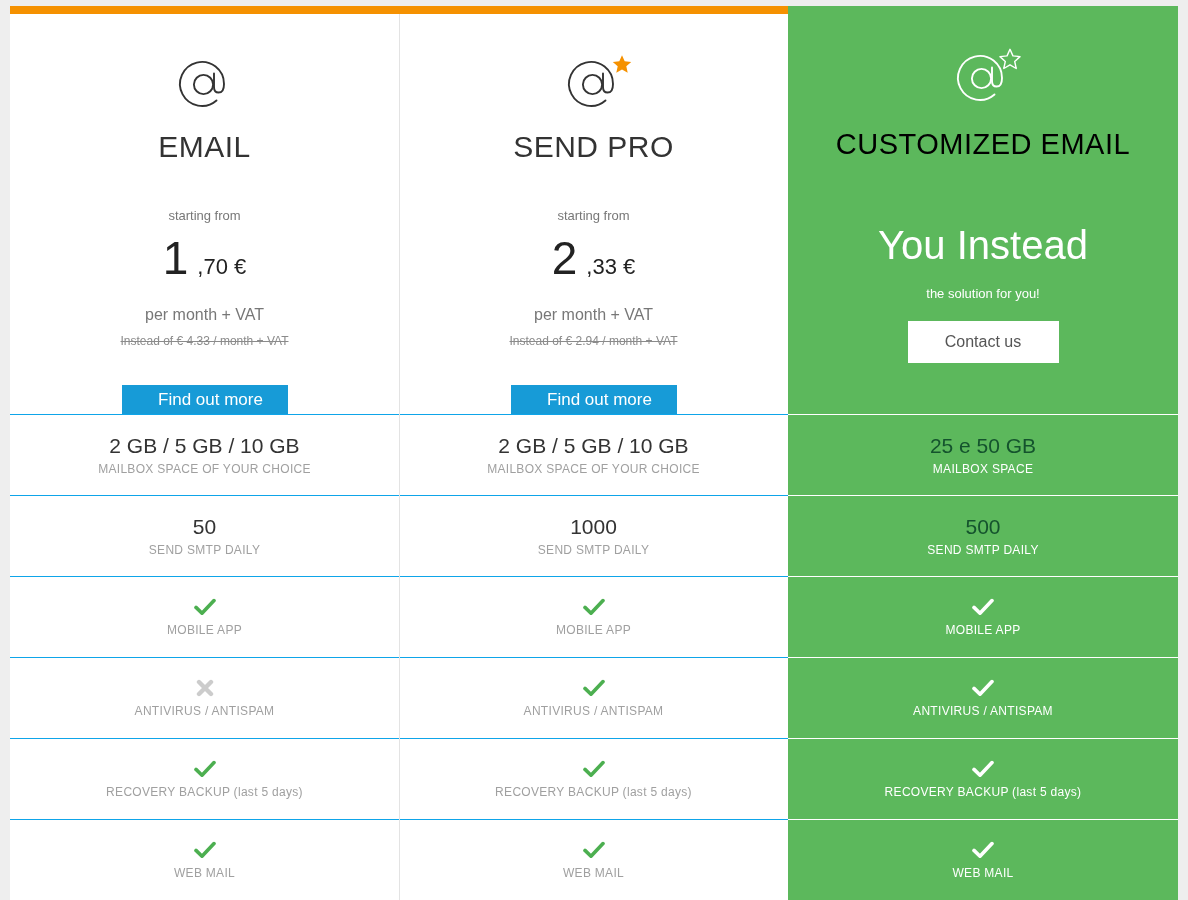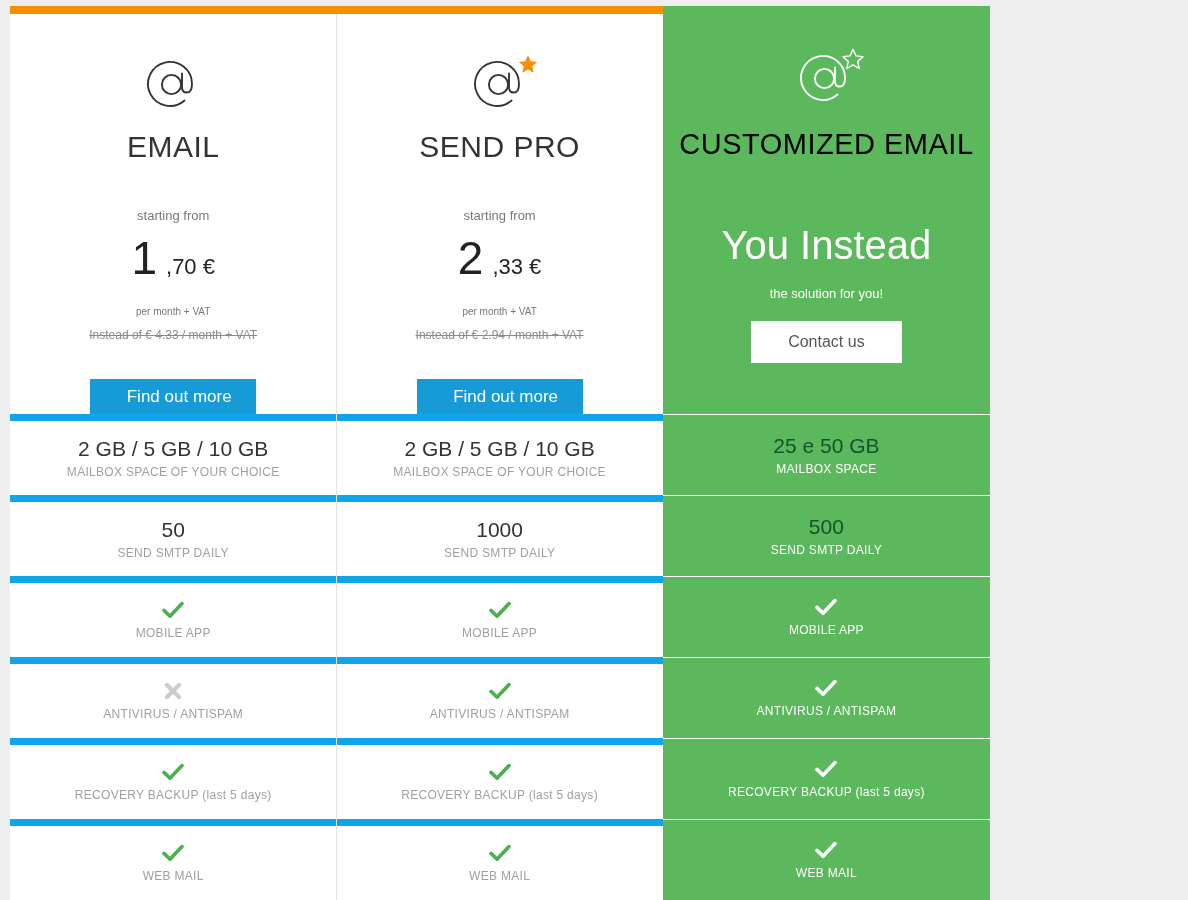--- a/index.html
+++ b/index.html
@@ -10,21 +10,21 @@
     overflow: hidden;
     background: #eeeeee;
     font-family: "Liberation Sans", sans-serif;
     -webkit-font-smoothing: antialiased;
   }
 
   #pricing-table {
     position: absolute;
     left: 10px;
     top: 6px;
-    width: 980px;
+    width: 1168px;
     height: 885px;
     display: flex;
     align-items: flex-start;
   }
 
   
   .plan-col {
     position: relative;
     width: 389px;
     background: #ffffff;
@@ -108,21 +108,21 @@
     line-height: 1;
   }
   .price-dec {
     font-size: 22px;
     color: #222222;
     margin-left: 9px;
     line-height: 1;
   }
 
   .price-period {
-    font-size: 10px;
+    font-size: 16px;
     color: #777777;
     margin-top: 32px;
     line-height: 1;
   }
 
   .price-old {
     font-size: 12px;
     color: #8b8b8b;
     margin-top: 12px;
     text-decoration: line-through;
@@ -170,21 +170,21 @@
     align-items: center;
     justify-content: center;
     border: 0;
     cursor: pointer;
     font-family: inherit;
   }
 
   
   .feature-row {
     height: 81px;
-    border-top: 7px solid #0ea5e9;
+    border-top: 1px solid #0ea5e9;
     display: flex;
     flex-direction: column;
     align-items: center;
     justify-content: center;
   }
   .featured-col .feature-row { border-top: 1px solid #ffffff; }
 
   .feature-value {
     font-size: 21px;
     color: #333333;

